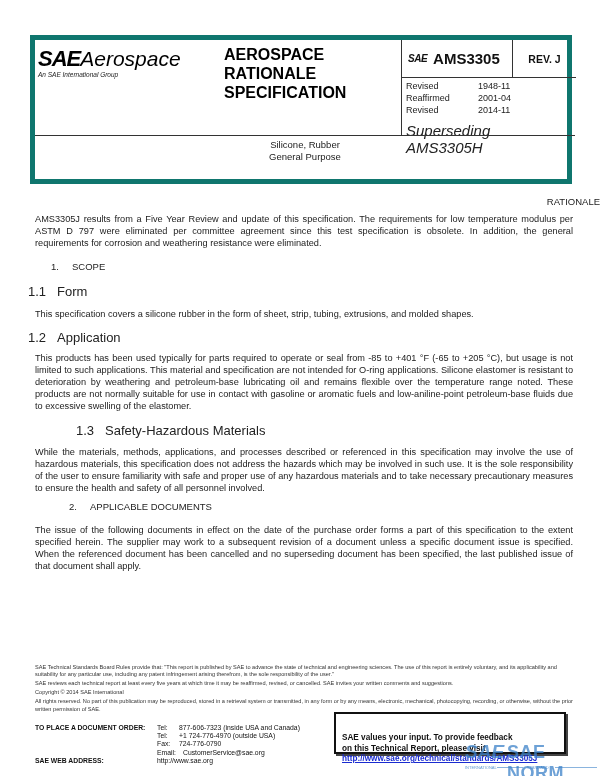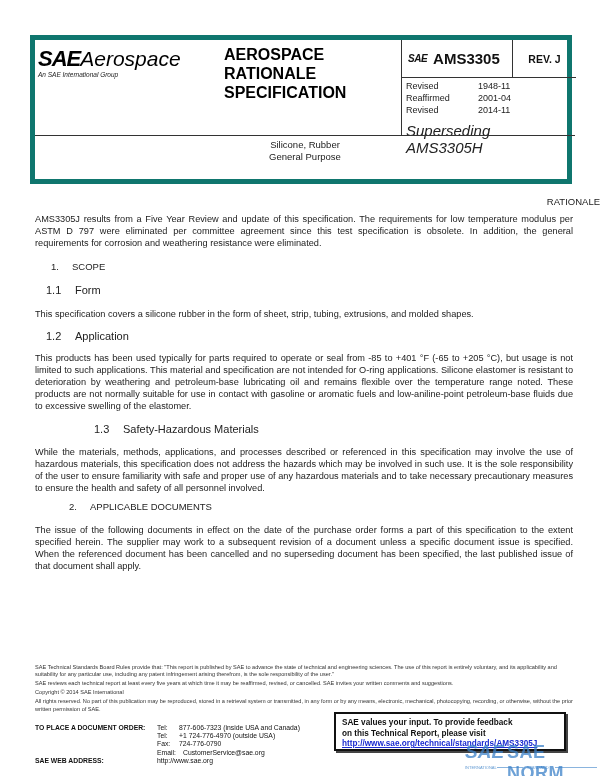--- a/index.html
+++ b/index.html
@@ -24,34 +24,34 @@
   .hb-dates .lbl { width: 72px; }
   .hb-supersede { position: absolute; left: 371px; top: 82px; font-size: 15px; color: #222; font-style: italic; }
 
   .subject { position: absolute; left: 0; top: 99px; width: 540px; text-align: center; font-size: 9.5px; line-height: 12px; color: #222; }
 
   .rationale-head { position: absolute; left: 0; width: 600px; top: 196px; text-align: right; font-size: 9.5px; color: #222; }
 
   .body-text { position: absolute; left: 35px; width: 538px; font-size: 9.2px; line-height: 12px; color: #222; text-align: justify; }
   .sec-head { position: absolute; left: 35px; font-size: 9.5px; color: #222; white-space: nowrap; }
   .sec-head .num { display: inline-block; width: 21px; }
-  .sub-head { position: absolute; left: 46px; font-size: 11px; color: #222; white-space: nowrap; }
+  .sub-head { position: absolute; left: 28px; font-size: 13px; color: #222; white-space: nowrap; }
   .sub-head .num { display: inline-block; width: 29px; }
 
   .legal { position: absolute; left: 35px; width: 540px; font-size: 5.6px; line-height: 7.4px; color: #333; }
   .legal p { margin-bottom: 1.6px; }
 
   .order { position: absolute; left: 35px; top: 724px; font-size: 6.8px; line-height: 8.2px; color: #111; }
   .order .lbl { position: absolute; left: 0; top: 0; font-weight: bold; white-space: nowrap; }
   .order .web-lbl { position: absolute; left: 0; top: 33px; font-weight: bold; white-space: nowrap; }
   .order .contacts { position: absolute; left: 122px; top: 0; white-space: nowrap; }
   .order .contacts .row { display: flex; }
   .order .contacts .k { width: 22px; }
 
-  .feedback { position: absolute; left: 334px; top: 712px; width: 232px; height: 39px; border: 2px solid #111; box-shadow: 2px 2px 0 #444; padding: 4px 6px; font-size: 8.2px; line-height: 10.5px; font-weight: bold; color: #111; background: #fff; }
+  .feedback { position: absolute; left: 334px; top: 712px; width: 232px; height: 39px; border: 2px solid #111; box-shadow: 2px 2px 0 #444; padding: 19px 6px; font-size: 8.2px; line-height: 10.5px; font-weight: bold; color: #111; background: #fff; }
   .feedback a { color: #1a2bd0; text-decoration: underline; white-space: nowrap; text-align: right; }
 
   .watermark { position: absolute; left: 463px; top: 741px; width: 137px; height: 35px; }
   .wm-mark { position: absolute; left: 2px; top: 0; font-weight: bold; font-style: italic; font-size: 19px; color: rgba(60,130,200,0.75); }
   .wm-text { position: absolute; left: 44px; top: 1px; font-weight: bold; font-size: 18px; color: rgba(60,130,200,0.75); letter-spacing: 0.5px; }
   .wm-sub { position: absolute; left: 2px; top: 24px; font-size: 4px; color: rgba(60,130,200,0.8); white-space: nowrap; }
   .wm-line { position: absolute; top: 26px; height: 1px; background: rgba(60,130,200,0.6); }
 </style>
 </head>
 <body>

